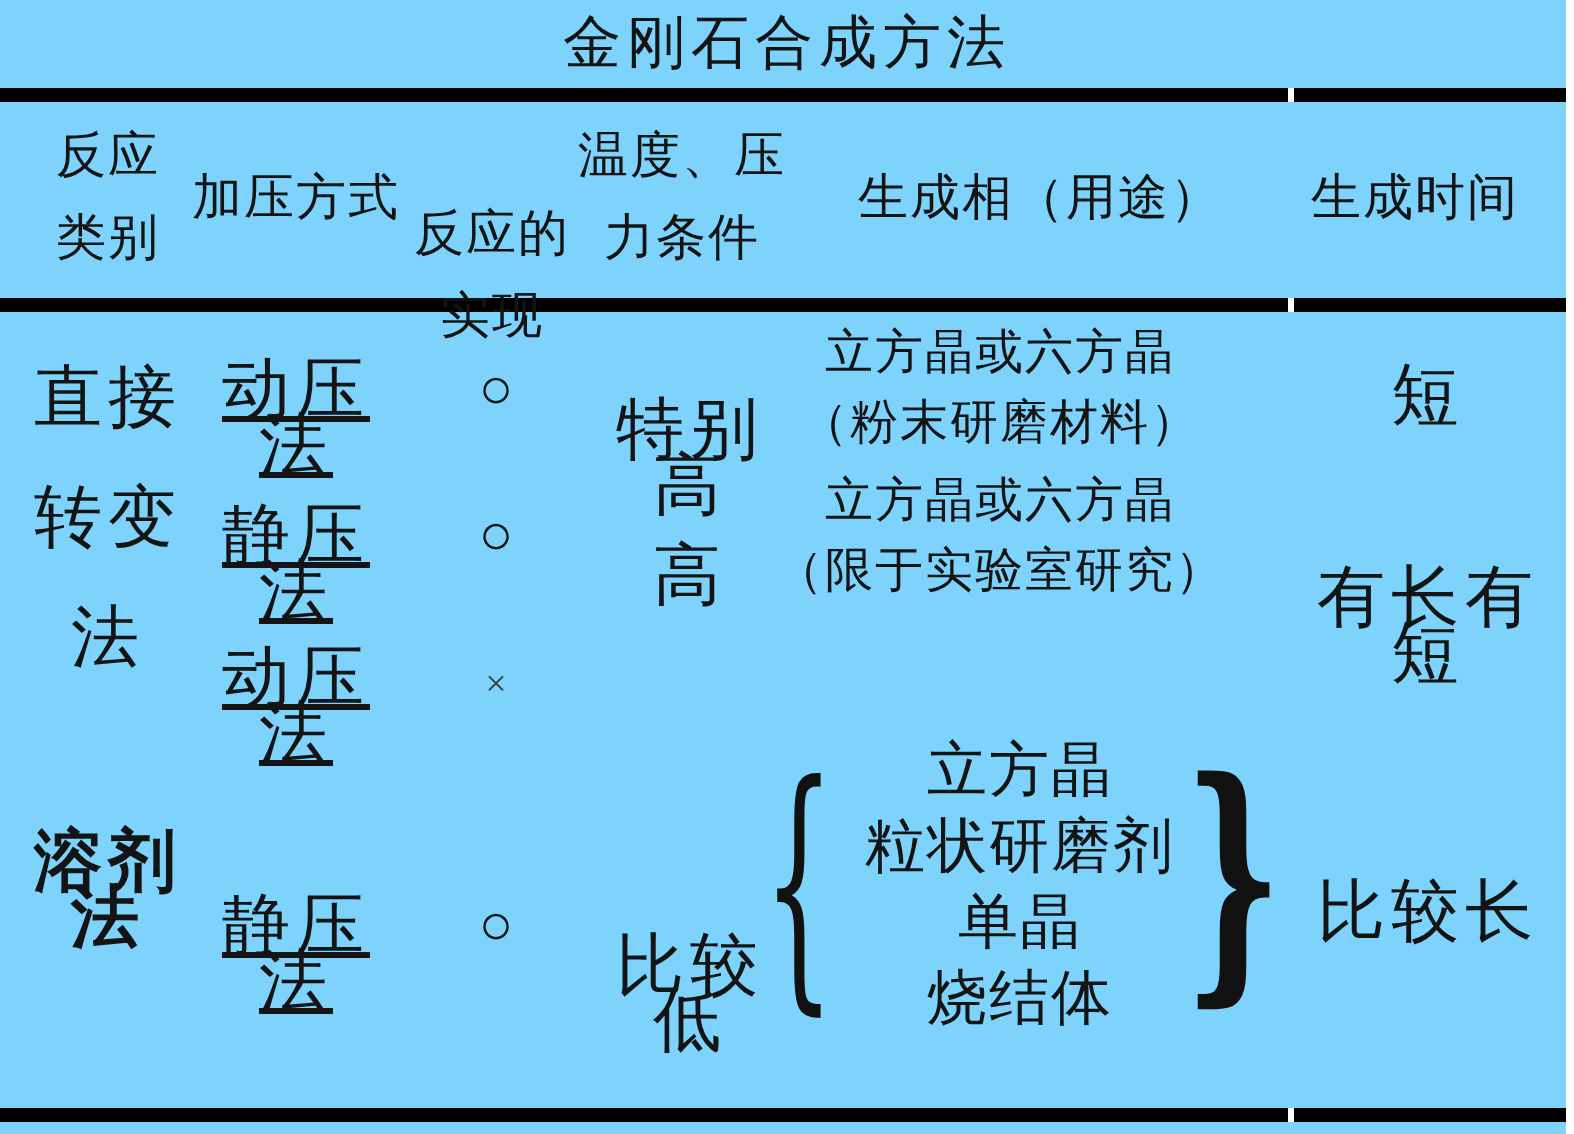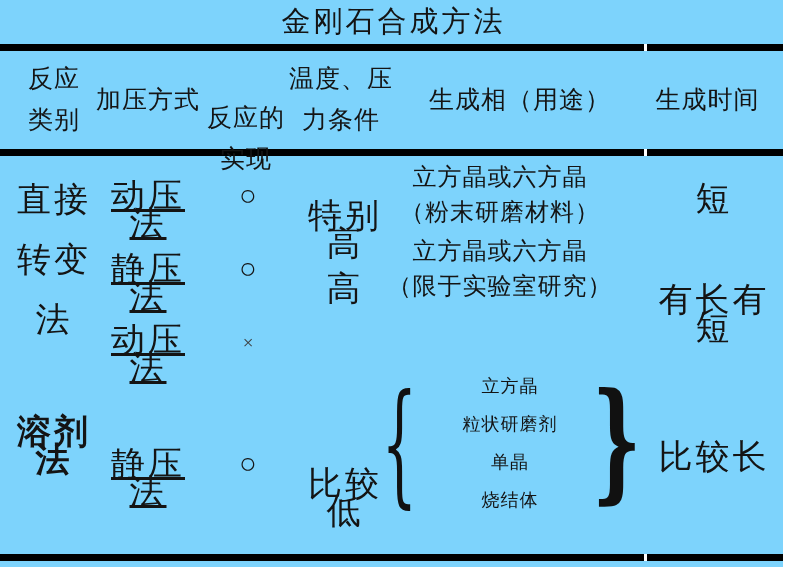--- a/index.html
+++ b/index.html
@@ -75,21 +75,21 @@
   .r2-time { top: 262px; margin-top: 24px; }
   .r3 { top: 326px; }
   .r3-real { top: 329px; font-size: 19px; letter-spacing: 0; color: #3c3c3c; }
   .r4 { top: 450px; }
   .r4-real { top: 449px; font-size: 29px; letter-spacing: 0; }
   .r4-time { top: 443px; }
   .phase-list {
     position: absolute;
     left: 395px; width: 230px; top: 367px;
     text-align: center;
-    font-size: 18px;
+    font-size: 30px;
     letter-spacing: 1px;
     line-height: 38px;
   }
   .phase-line { height: 38px; }
   .brace {
     position: absolute;
     display: flex; align-items: center; justify-content: center;
     line-height: 1;
     font-family: "DejaVu Serif", serif;
     color: #111111;

